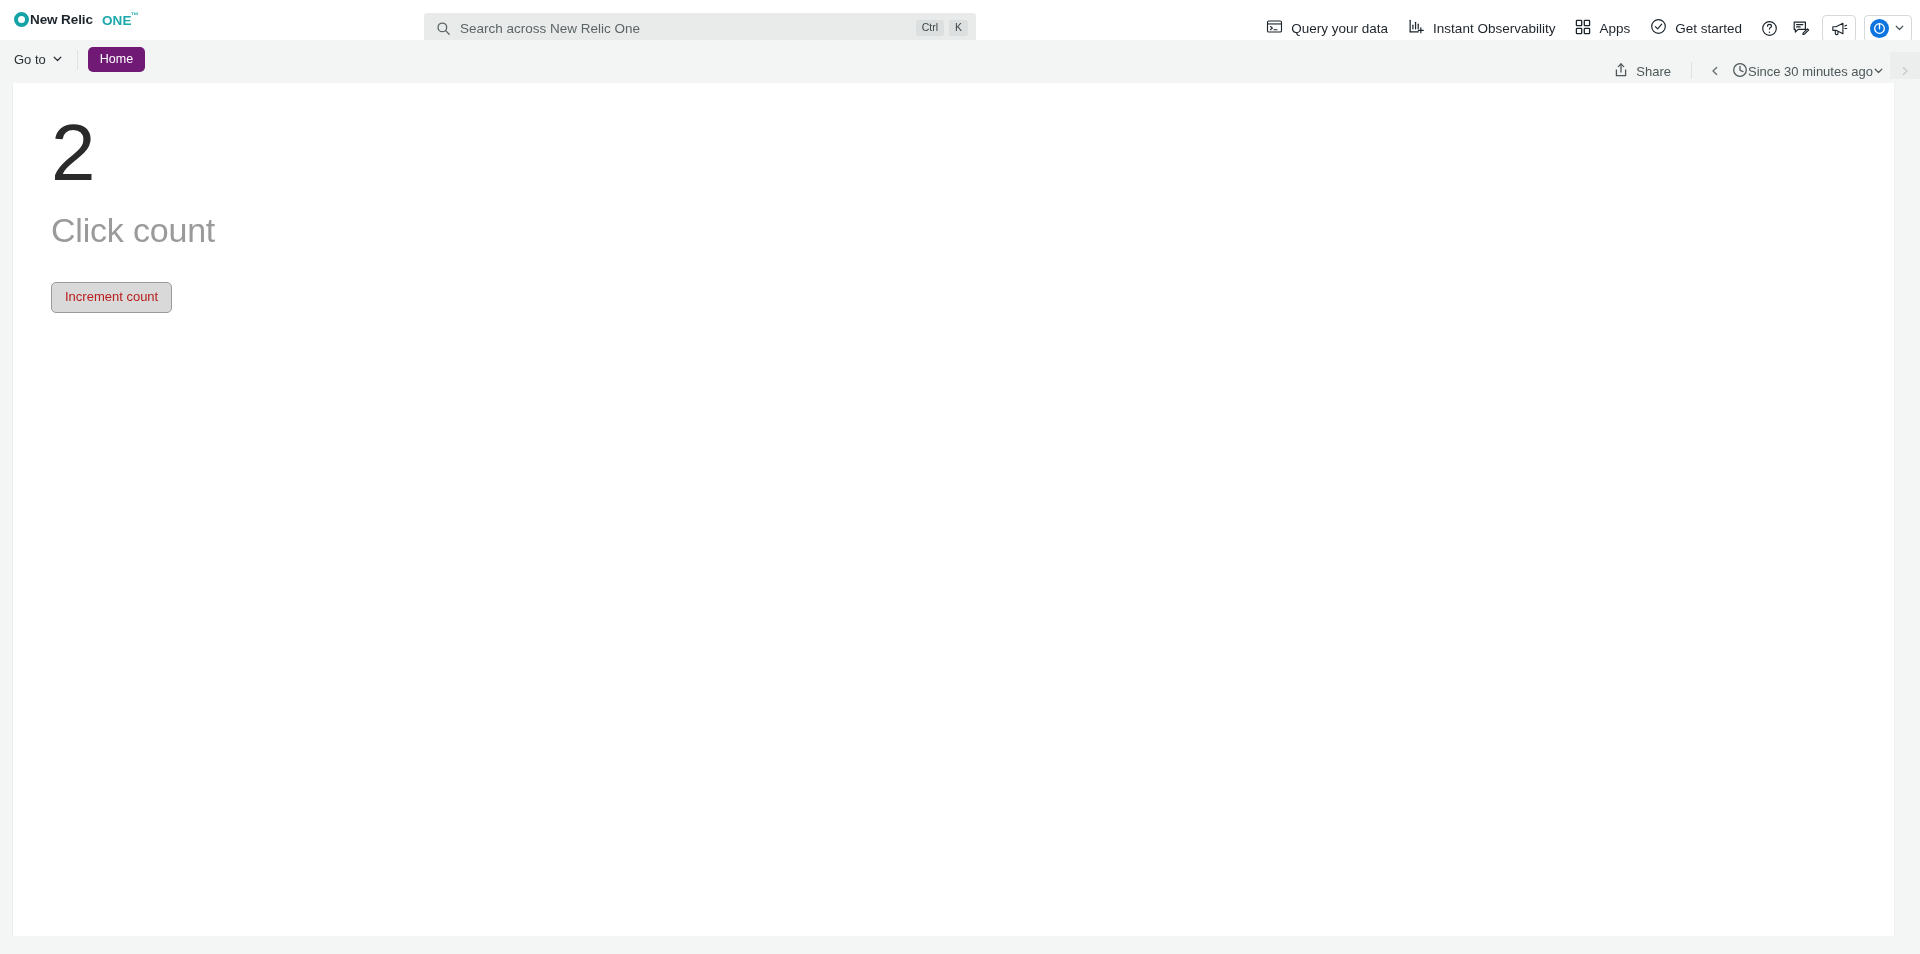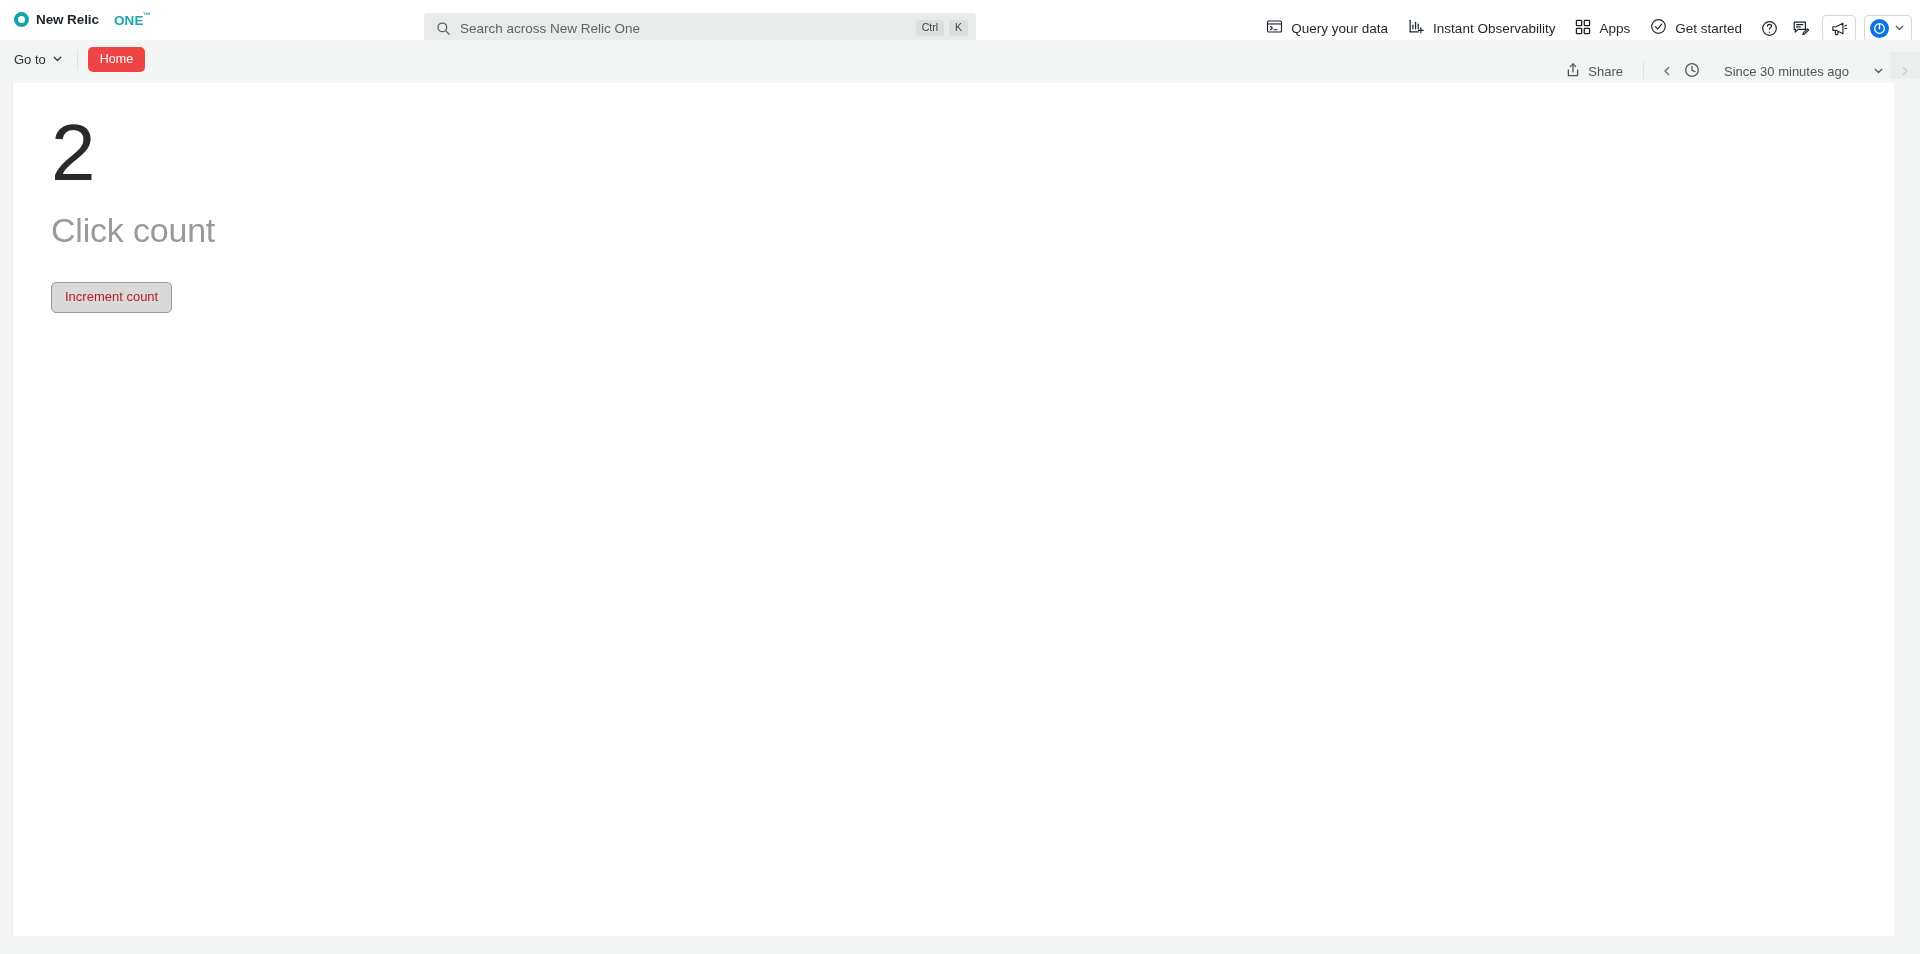--- a/index.html
+++ b/index.html
@@ -17,21 +17,21 @@
     position: relative;
     height: 40px;
     background: #ffffff;
     display: flex;
     align-items: center;
     border-bottom: 1px solid #ffffff;
   }
   .brand {
     display: flex;
     align-items: center;
-    gap: 7px;
+    gap: 1px;
     padding-left: 14px;
     height: 100%;
     cursor: pointer;
     white-space: nowrap;
   }
   .brand-mark {
     width: 15px; height: 15px;
     border-radius: 50%;
     border: 4px solid #15A3A7;
     background: #ffffff;
@@ -169,21 +169,21 @@
     cursor: pointer;
     border-radius: 3px;
   }
   .vsep {
     width: 1px; height: 20px;
     background: #dfe2e2;
     margin: 0 10px 0 2px;
     flex: none;
   }
   .pill-home {
-    background: #ef4444;
+    background: #701a75;
     color: #ffffff;
     font-size: 12.5px;
     font-weight: 400;
     border-radius: 5px;
     padding: 5px 12px 6px;
     cursor: pointer;
     line-height: 1.15;
   }
   .subbar-right {
     position: absolute;
@@ -206,21 +206,21 @@
     flex: none;
   }
   .arrow-btn {
     width: 26px; height: 30px;
     display: flex; align-items: center; justify-content: center;
     cursor: pointer;
     color: #6a7374;
     font-size: 14px;
   }
   .timepicker {
-    display: flex; align-items: center; gap: 24px;
+    display: flex; align-items: center; gap: 0;
     font-size: 13px; color: #4d5759;
     height: 28px;
     padding: 0 6px 0 4px;
     cursor: pointer;
     white-space: nowrap;
   }
   .arrow-next {
     width: 30px; height: 39px;
     display: flex; align-items: center; justify-content: center;
     background: #eceeee;

